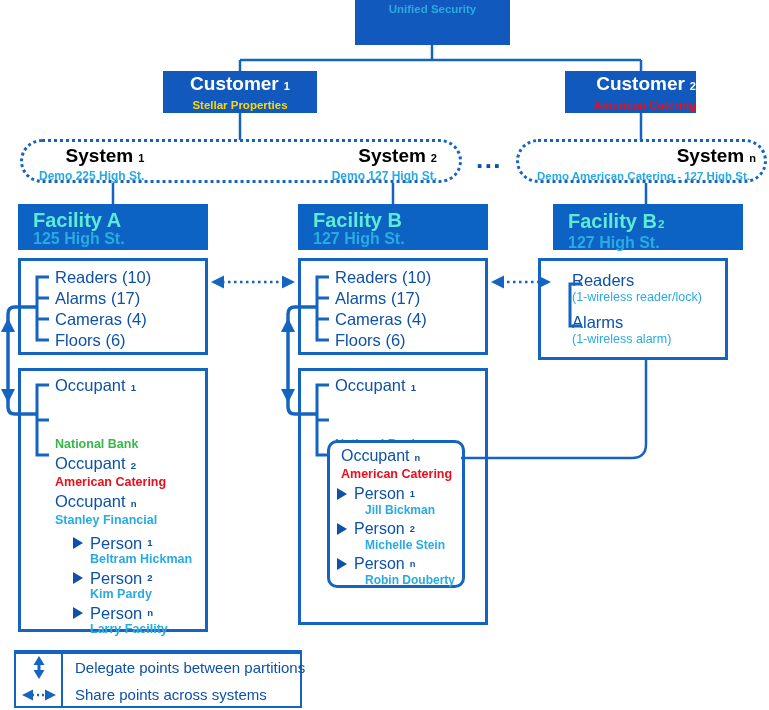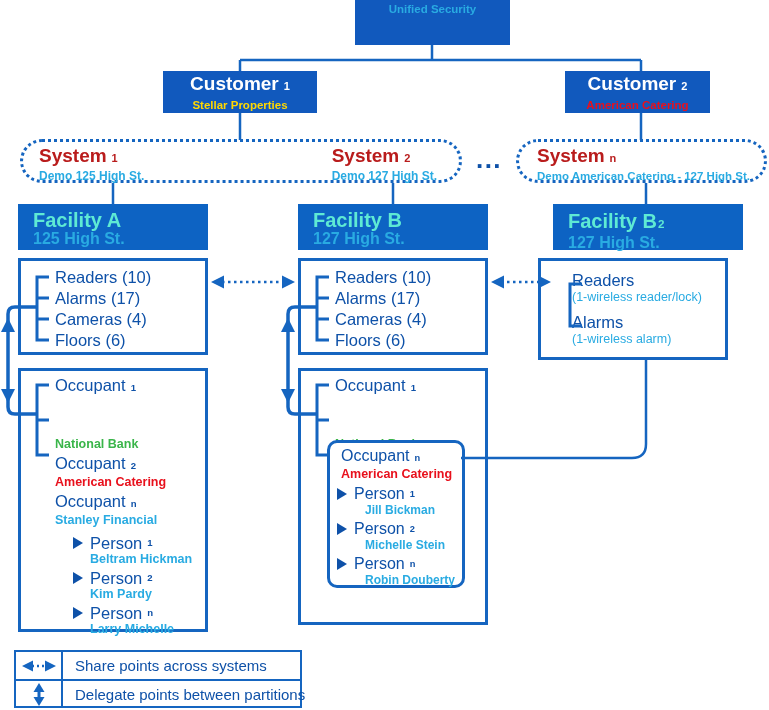--- a/index.html
+++ b/index.html
@@ -10,21 +10,21 @@
   
   .fillbox{background:#1159bd;color:#fff;text-align:center;}
   .facfill{background:#0d63c3;color:#fff;text-align:left;}
   .bt{font-size:19px;font-weight:700;line-height:23px;}
   .bs{font-size:11.5px;font-weight:700;line-height:14px;}
   .f-title{font-size:20px;font-weight:700;line-height:24px;color:#5eead4;}
   .f-sub{font-size:16px;font-weight:700;line-height:14px;color:#29abe2;}
 
   
   .dotbox{border:3px dotted #1565c0;border-radius:24px;background:#fff;}
-  .sys-title{font-size:19px;font-weight:700;color:#b91c1c;line-height:21px;white-space:nowrap;}
+  .sys-title{font-size:19px;font-weight:700;color:#000000;line-height:21px;white-space:nowrap;text-align:right;}
   .sys-sub{font-size:12px;font-weight:700;color:#29abe2;line-height:14px;white-space:nowrap;}
 
   
   .linebox{border:3px solid #1565c0;background:#fff;}
 
   .pt{font-size:16.5px;color:#0e51a8;line-height:21px;white-space:nowrap;}
   .pt2-label{font-size:16.5px;color:#0e51a8;line-height:20px;white-space:nowrap;}
   .pt2-note{font-size:12.5px;color:#29abe2;line-height:15px;margin-bottom:7px;white-space:nowrap;}
 
   .entry{margin-bottom:3px;}
@@ -67,29 +67,29 @@
 <div class="stage">
 
   <div class="abs fillbox" style="left:355px;top:0;width:155px;height:45px;padding-top:2px;">
     <div class="bs cc">Unified Security</div>
   </div>
 
   <div class="abs fillbox" style="left:163px;top:71px;width:154px;height:42px;padding-top:1px;">
     <div class="bt"><span>Customer</span><span class="ss">1</span></div>
     <div class="bs cy">Stellar Properties</div>
   </div>
-  <div class="abs fillbox" style="left:565px;top:71px;width:145px;height:42px;padding-top:1px;">
+  <div class="abs fillbox" style="left:565px;top:71px;width:131px;height:42px;padding-top:1px;text-align:right;">
     <div class="bt"><span>Customer</span><span class="ss">2</span></div>
     <div class="bs cr">American Catering</div>
   </div>
 
   <div class="abs dotbox" style="left:20px;top:139px;width:442px;height:44px;display:flex;justify-content:space-between;padding:3px 22px 0 16px;">
     <div>
       <div class="sys-title"><span>System</span><span class="ss">1</span></div>
-      <div class="sys-sub">Demo 125 High St.</div>
+      <div class="sys-sub">Demo 225 High St.</div>
     </div>
     <div>
       <div class="sys-title"><span>System</span><span class="ss">2</span></div>
       <div class="sys-sub">Demo 127 High St.</div>
     </div>
   </div>
 
   <div class="abs ellipsis" style="left:466px;top:146px;width:46px;text-align:center;">...</div>
 
   <div class="abs dotbox" style="left:516px;top:139px;width:251px;height:44px;padding:3px 8px 0 18px;">
@@ -158,21 +158,21 @@
             <span class="ss">2</span>
           </div>
         <div class="p-name">Kim Pardy</div>
       </div>
       <div class="entry">
         <div class="p-row">
             <span class="tri"></span>
             <span>Person</span>
             <span class="ss">n</span>
           </div>
-        <div class="p-name">Larry Michelle</div>
+        <div class="p-name">Larry Facility</div>
       </div>
     </div>
   </div>
 
   <div class="abs linebox" style="left:298px;top:368px;width:190px;height:257px;padding:5px 0 0 34px;">
     <div class="entry">
       <div class="e-label"><span>Occupant</span><span class="ss">1</span></div>
       <div class="e-name cg">National Bank</div>
     </div>
     <div class="entry">
@@ -207,40 +207,40 @@
               <span>Person</span>
               <span class="ss">n</span>
             </div>
           <div class="p-name">Robin Douberty</div>
         </div>
       </div>
     </div>
   </div>
 
   <div class="abs legend" style="left:14px;top:650px;width:288px;height:58px;">
+    <div class="leg-row second">
+      <div class="leg-icon">
+        <svg width="14" height="23" viewBox="0 0 14 23">
+          <polygon points="7,0 1.5,9 12.5,9" fill="#1565c0"></polygon>
+          <polygon points="7,23 1.5,14 12.5,14" fill="#1565c0"></polygon>
+          <line x1="7" y1="6" x2="7" y2="17" stroke="#1565c0" stroke-width="3"></line>
+        </svg>
+      </div>
+      <div class="leg-label">Delegate points between partitions</div>
+    </div>
     <div class="leg-row">
       <div class="leg-icon">
         <svg width="34" height="14" viewBox="0 0 34 14">
           <polygon points="0,7 11,1.5 11,12.5" fill="#1565c0"></polygon>
           <polygon points="34,7 23,1.5 23,12.5" fill="#1565c0"></polygon>
           <line x1="10" y1="7" x2="24" y2="7" stroke="#1565c0" stroke-width="2.4" stroke-dasharray="2 3"></line>
         </svg>
       </div>
       <div class="leg-label">Share points across systems</div>
     </div>
-    <div class="leg-row second">
-      <div class="leg-icon">
-        <svg width="14" height="23" viewBox="0 0 14 23">
-          <polygon points="7,0 1.5,9 12.5,9" fill="#1565c0"></polygon>
-          <polygon points="7,23 1.5,14 12.5,14" fill="#1565c0"></polygon>
-          <line x1="7" y1="6" x2="7" y2="17" stroke="#1565c0" stroke-width="3"></line>
-        </svg>
-      </div>
-      <div class="leg-label">Delegate points between partitions</div>
-    </div>
   </div>
 
   <svg class="overlay" width="769" height="710" viewBox="0 0 769 710">
 
     <path d="M432,45 L432,60 M240,60 L641,60 M240,60 L240,71 M641,60 L641,71
              M240,113 L240,140 M641,113 L641,140
              M113,183 L113,205 M393,183 L393,205 M646,183 L646,205" stroke="#1565c0" stroke-width="2.5" fill="none"></path>
 
     <path d="M646,359 L646,444 Q646,458 632,458 L461,458" stroke="#1565c0" stroke-width="2.5" fill="none"></path>
 

